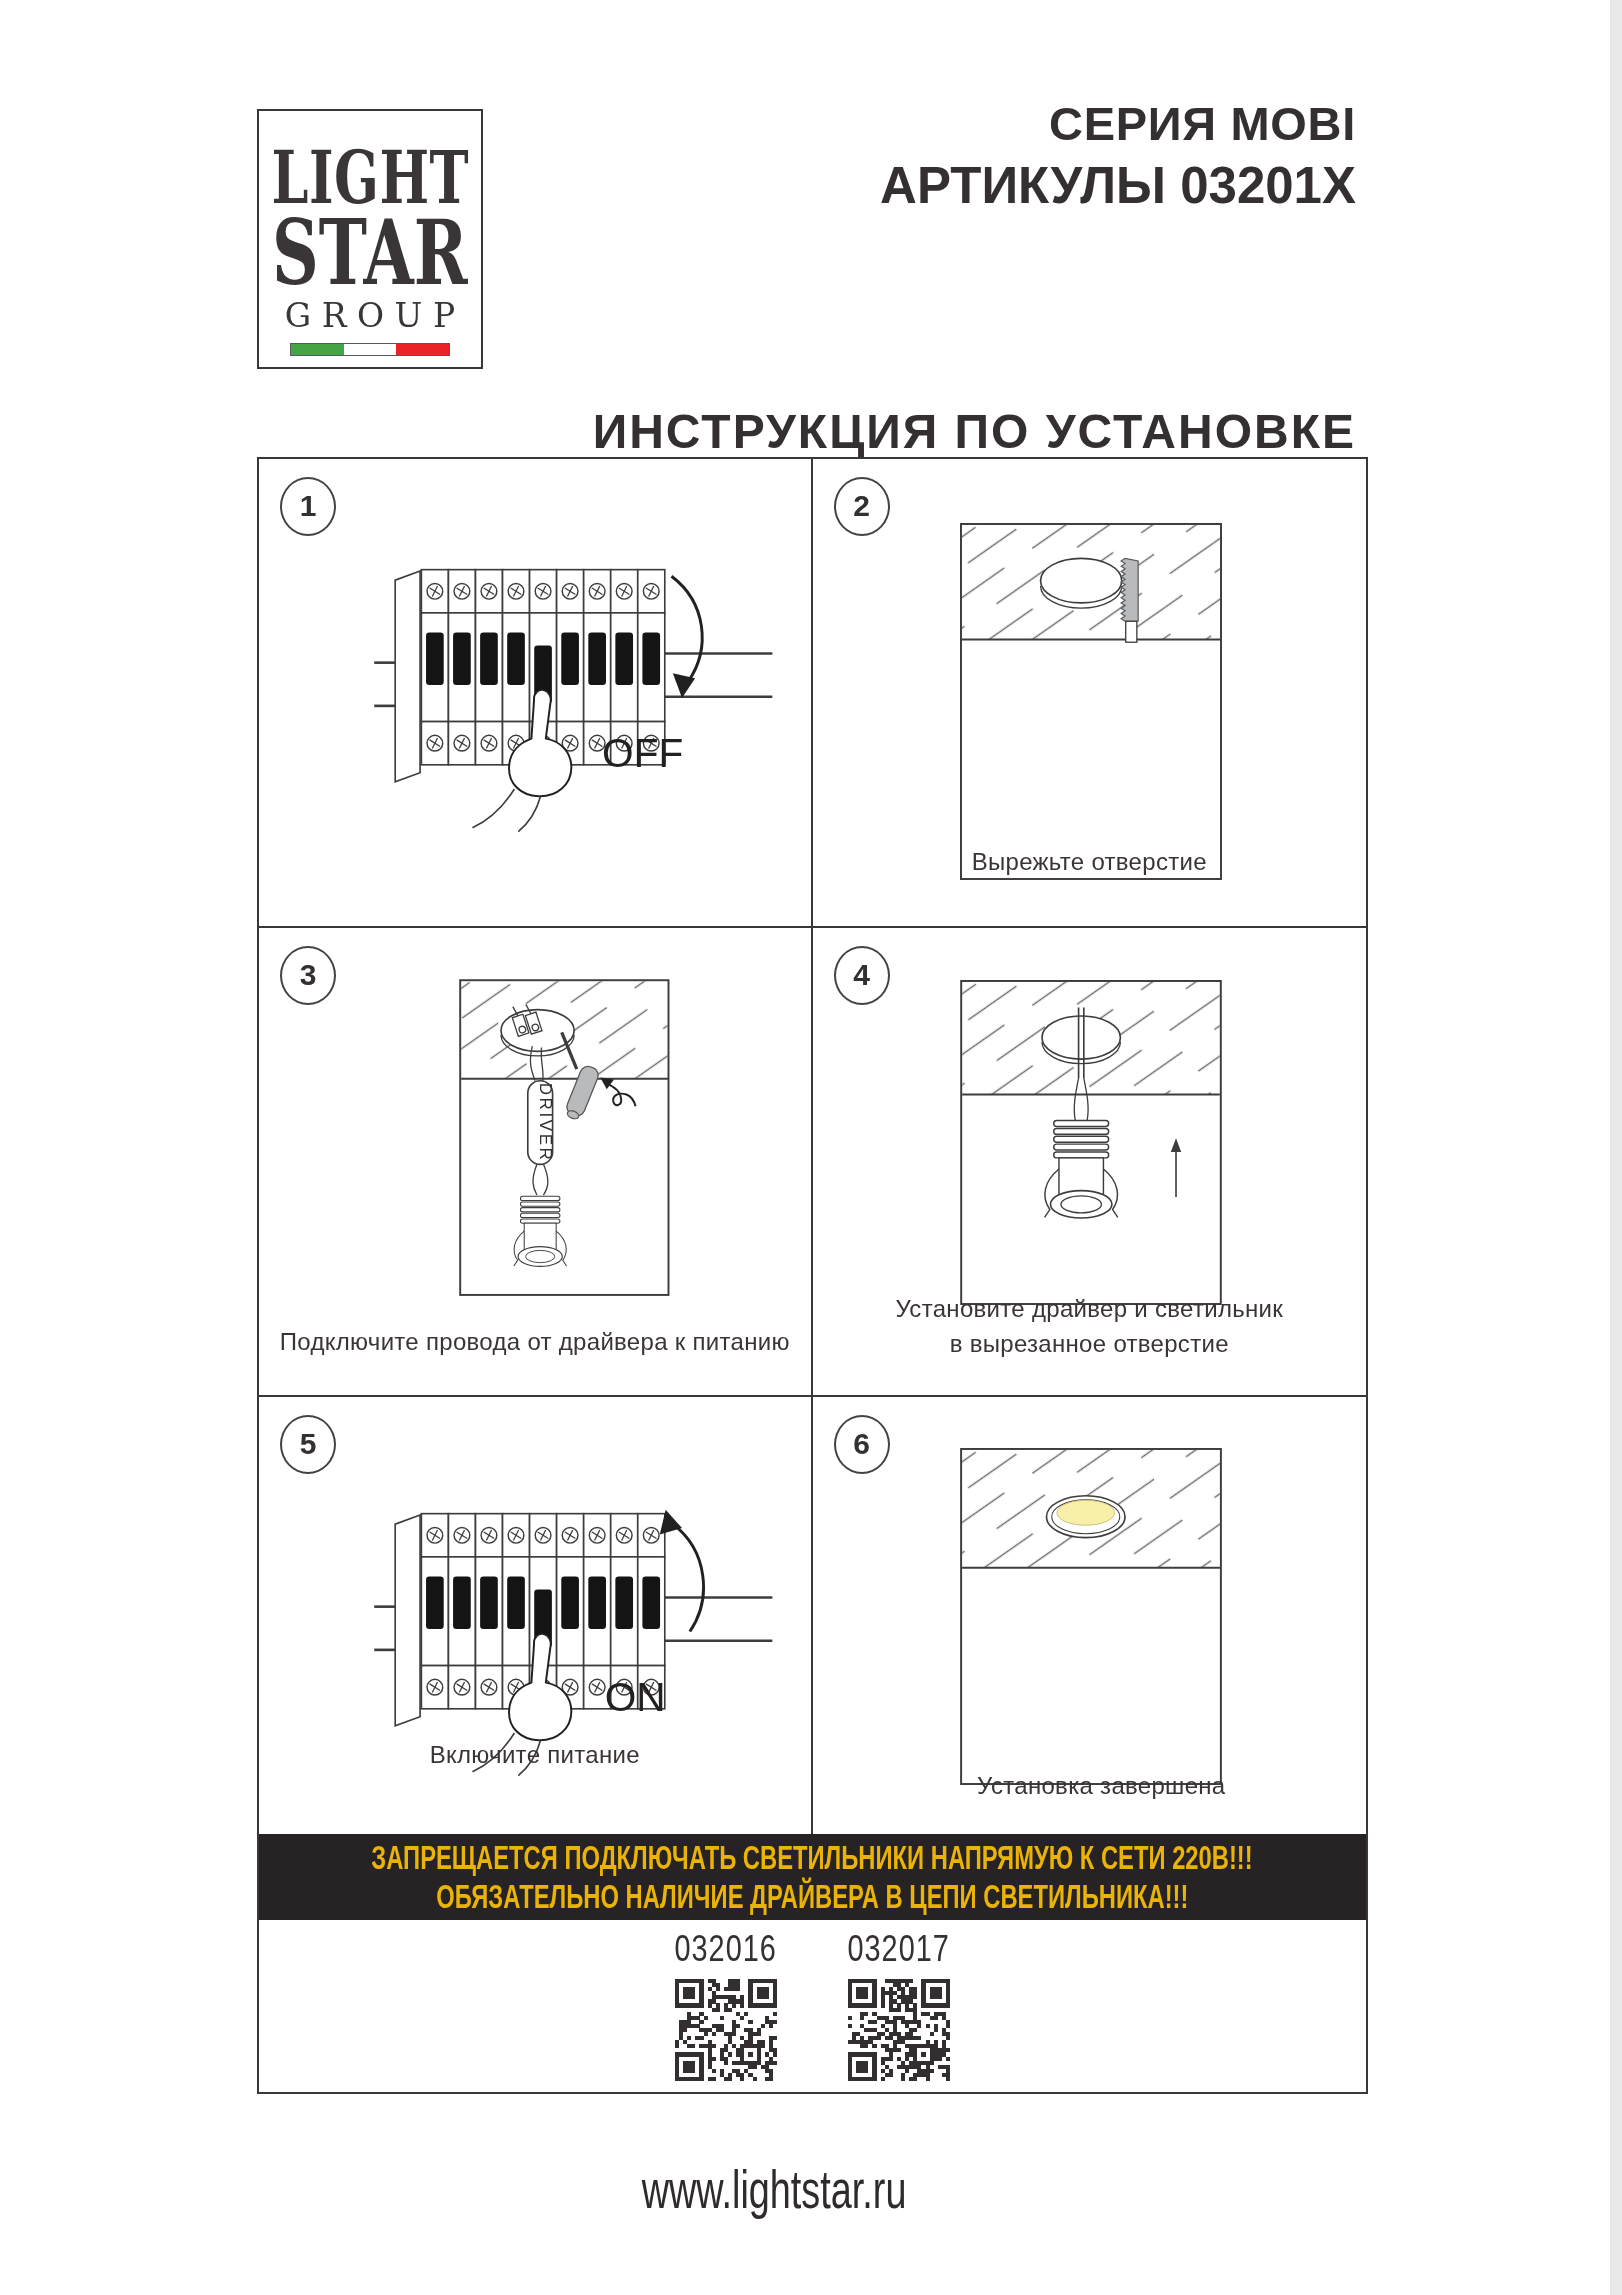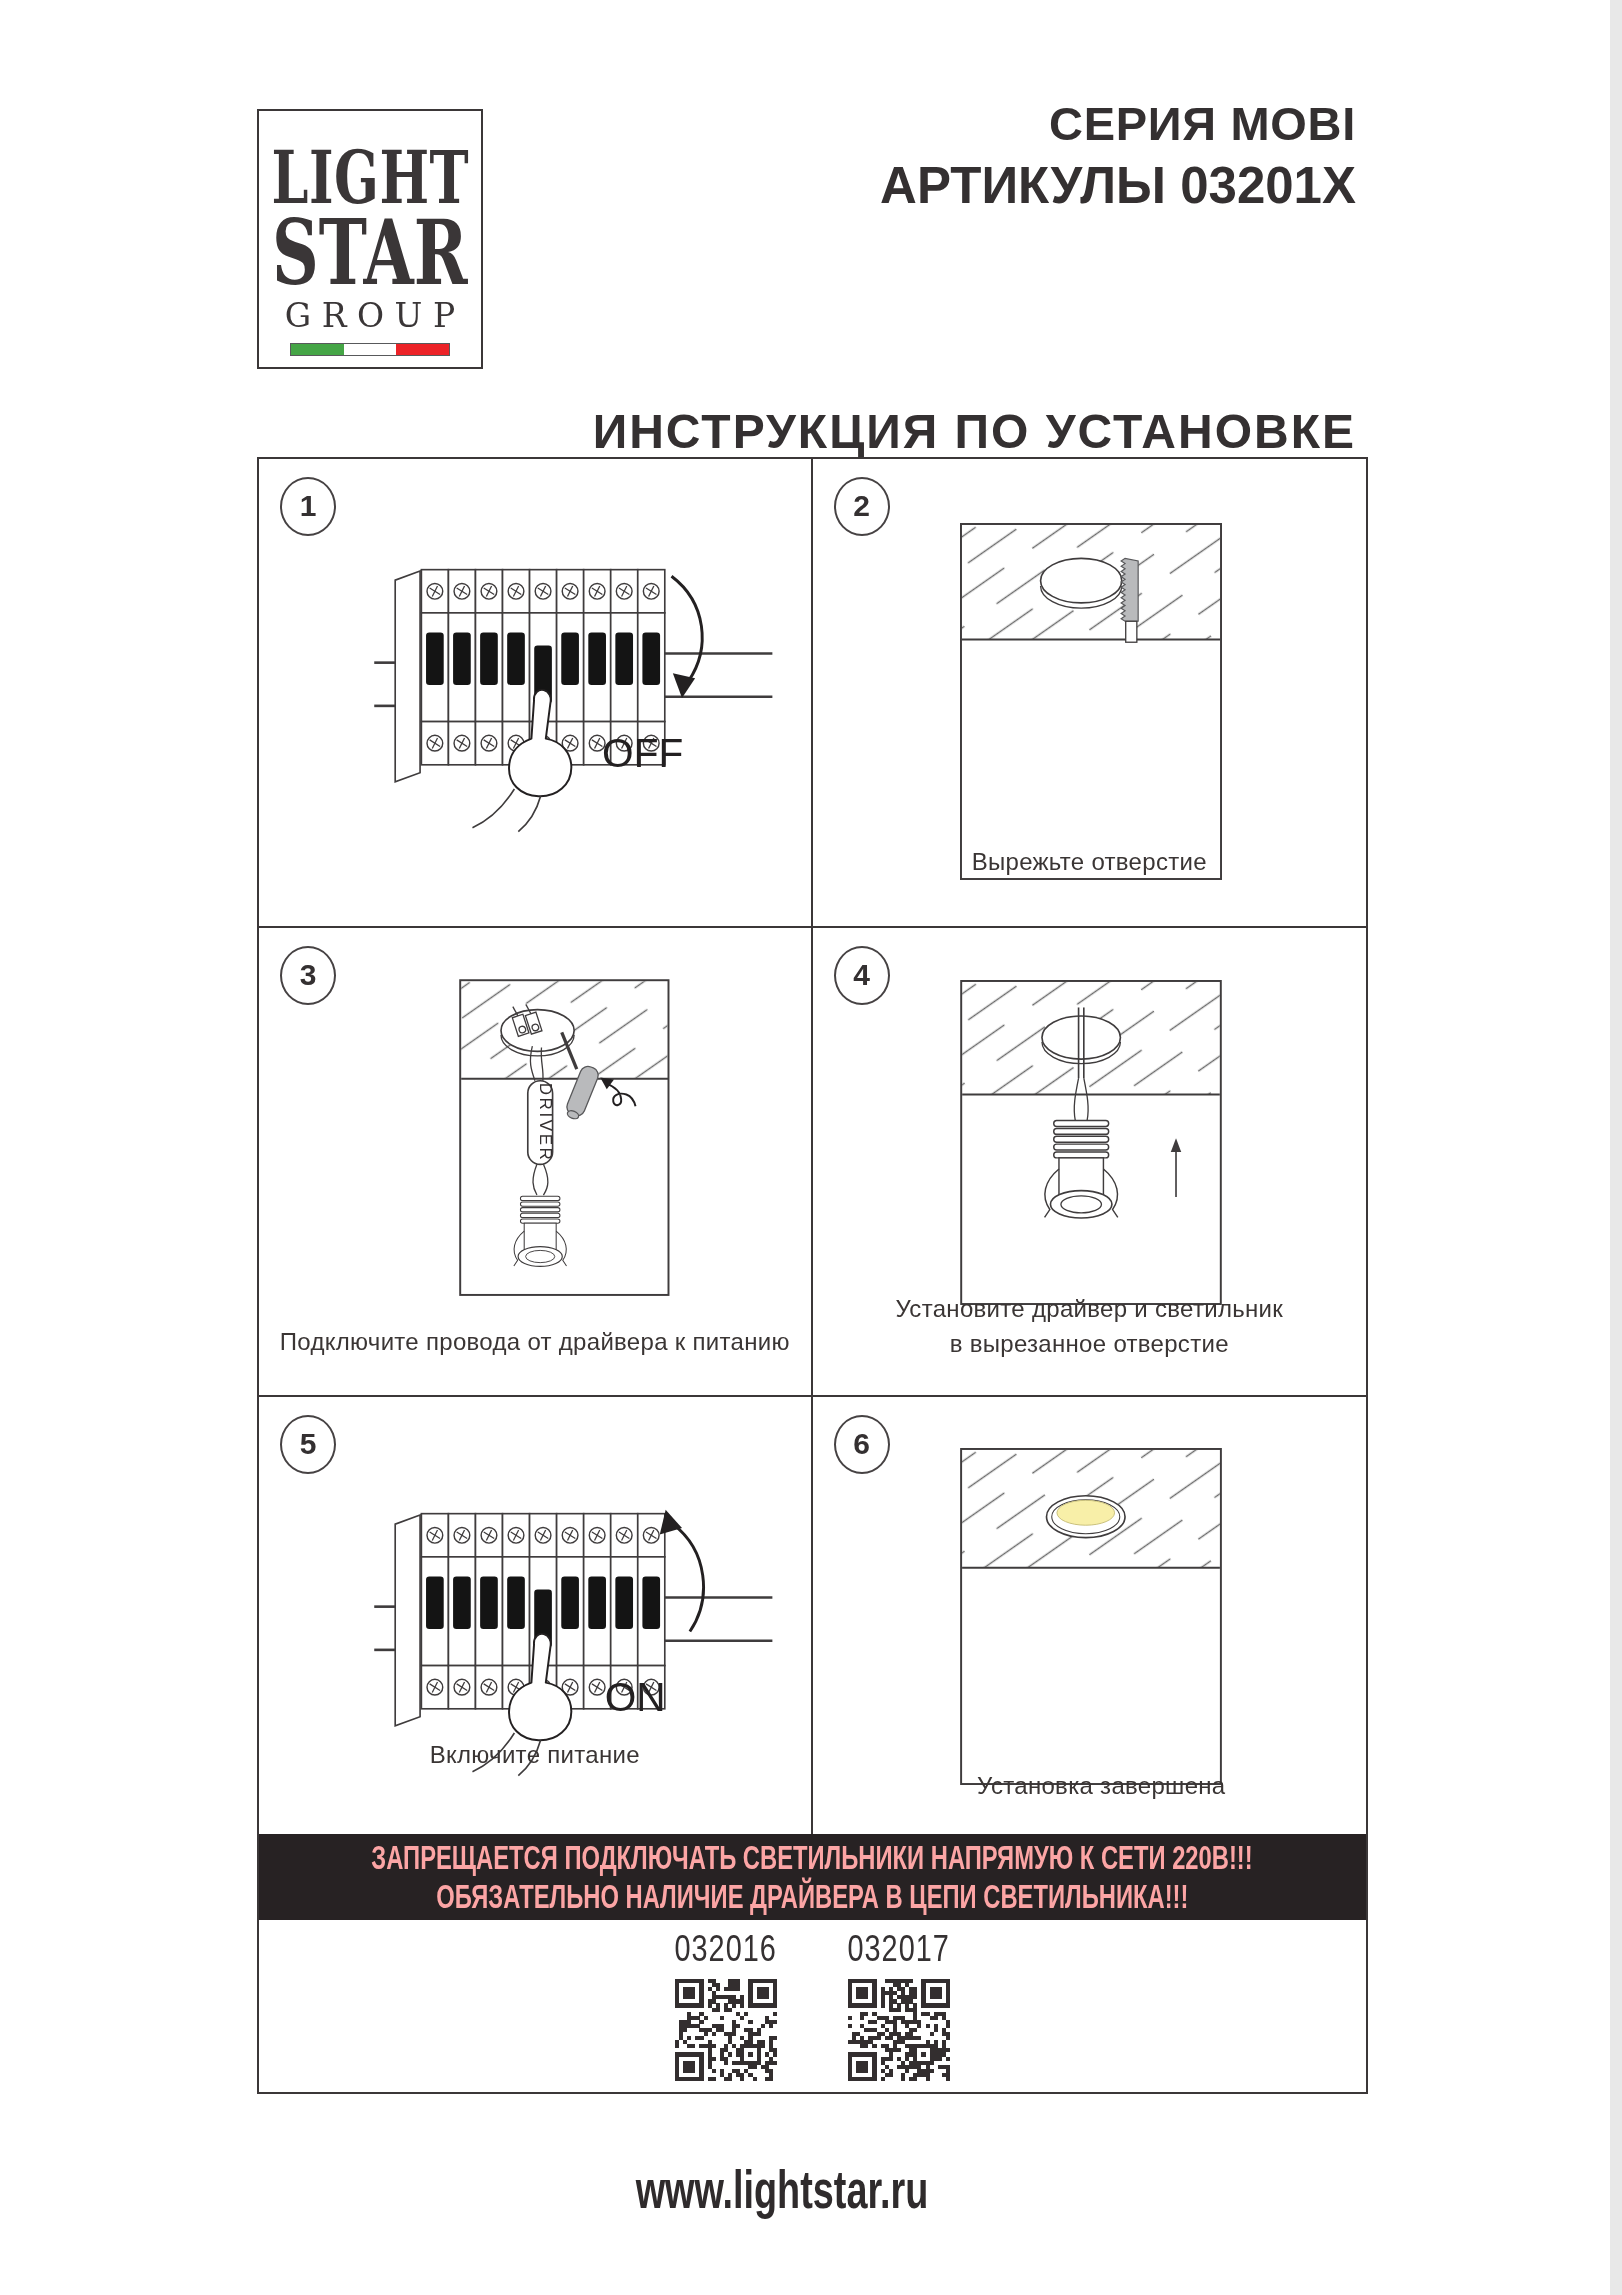--- a/index.html
+++ b/index.html
@@ -35,33 +35,33 @@
   .cell.r3{border-bottom:none;}
   .badge{position:absolute;left:21px;top:17.7px;width:56px;height:59px;border:2px solid #464243;
          border-radius:50%;display:flex;align-items:center;justify-content:center;
          font-size:30px;font-weight:700;color:#343031;box-sizing:border-box;}
   .cap{position:absolute;left:0;right:0;text-align:center;font-size:24px;color:#3a3534;
        letter-spacing:0.3px;line-height:35px;}
   .illu{position:absolute;}
 
   
   .banner{grid-column:1/3;background:#272223;display:flex;flex-direction:column;align-items:center;
-          justify-content:center;color:#fca5a5;font-weight:700;font-size:33px;line-height:39px;white-space:nowrap;}
+          justify-content:center;color:#eab308;font-weight:700;font-size:33px;line-height:39px;white-space:nowrap;}
   .cond{display:inline-block;transform:scaleX(.72);}
 
   
   .qrzone{grid-column:1/3;display:flex;justify-content:center;gap:57px;padding-top:7.9px;}
   .qrcol{width:116px;display:flex;flex-direction:column;align-items:center;}
   .qrlabel{font-size:37px;color:#353132;font-weight:400;white-space:nowrap;}
   .qrlabel .cond2{display:inline-block;transform:scaleX(.78);letter-spacing:1.3px;}
   .qrsvg{margin-top:9.2px;}
 
   
-  .footer{position:absolute;left:128px;top:2158px;width:1309px;text-align:center;
-          font-size:54px;font-weight:700;color:#2f2b2c;white-space:nowrap;}
+  .footer{position:absolute;left:120px;top:2158px;width:1309px;text-align:center;
+          font-size:54px;font-weight:400;color:#2f2b2c;white-space:nowrap;}
   svg text{font-family:"Liberation Sans",sans-serif;}
   .switch-label{font-size:62px;fill:#232021;}
   .driver-label{font-size:26px;letter-spacing:4px;fill:#343031;}
 </style>
 </head>
 <body>
 
 <div class="page">
 
   <div class="logo-box">

